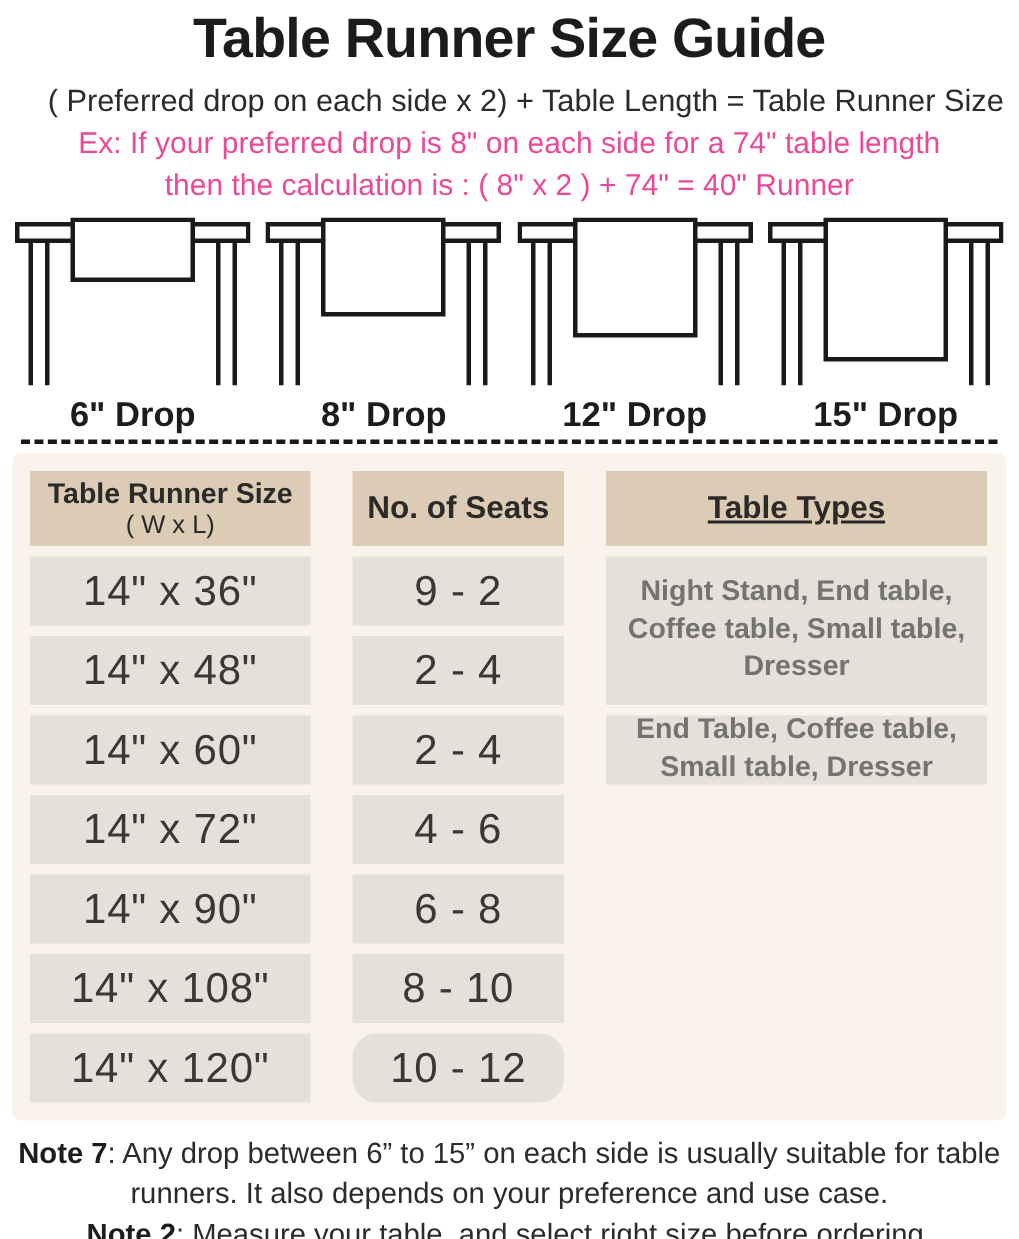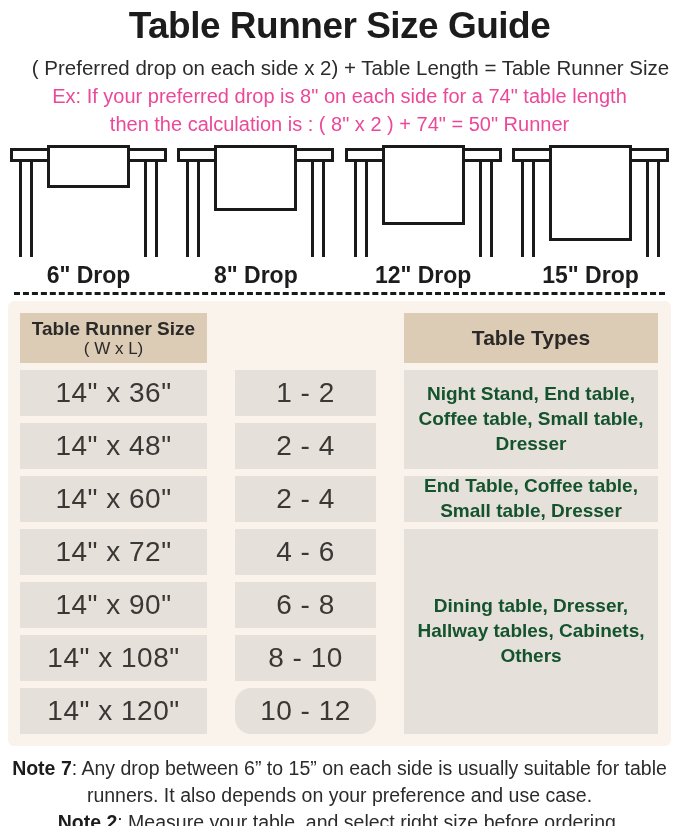--- a/index.html
+++ b/index.html
@@ -52,39 +52,39 @@
     align-items: center; justify-content: center;
     text-align: center;
   }
   .hdr { background: var(--header-bg, #dccbb5); }
   .hdr-line1 { font-size: 19px; font-weight: 700; line-height: 1.15; color: #2b2a28; }
   .hdr-line2 { font-size: 17px; font-weight: 400; line-height: 1.1; color: #2b2a28; }
   .hdr-single { font-size: 21px; font-weight: 700; color: #2b2a28; }
   .size-text, .seats-text { font-size: 28px; font-weight: 400; color: #3a3835; letter-spacing: 0.5px; }
   .types-text {
     font-size: 19px; font-weight: 700; line-height: 1.3;
-    color: #14532d; padding: 0 12px;
+    color: #737373; padding: 0 12px;
   }
 
   .notes { margin-top: 9px; padding: 0 6px; }
   .note {
     text-align: center; font-size: 19.5px; line-height: 1.38; color: #2b2b2b;
   }
   .note b { color: #1c1c1c; }
 </style>
 </head>
 <body>
 
 <div class="page">
 
   <h1 class="title">Table Runner Size Guide</h1>
 
   <p class="formula">( Preferred drop on each side x 2) + Table Length = Table Runner Size</p>
   <p class="example">Ex: If your preferred drop is 8" on each side for a 74" table length</p>
-  <p class="example">then the calculation is : ( 8" x 2 ) + 74" = 50" Runner</p>
+  <p class="example">then the calculation is : ( 8" x 2 ) + 74" = 40" Runner</p>
 
   <div class="diagrams" id="diagrams">
       <div class="diagram"><svg width="157" height="112" viewBox="0 0 157 112">
           <rect x="1.5" y="4.5" width="154" height="11" fill="#fff" stroke="#1a1a1a" stroke-width="3"></rect>
           <line x1="10.5" y1="15" x2="10.5" y2="112" stroke="#1a1a1a" stroke-width="3"></line>
           <line x1="21.5" y1="15" x2="21.5" y2="112" stroke="#1a1a1a" stroke-width="3"></line>
           <line x1="135.5" y1="15" x2="135.5" y2="112" stroke="#1a1a1a" stroke-width="3"></line>
           <line x1="146.5" y1="15" x2="146.5" y2="112" stroke="#1a1a1a" stroke-width="3"></line>
           <rect x="38.5" y="1.5" width="80" height="40" fill="#fff" stroke="#1a1a1a" stroke-width="3"></rect>
         </svg><div class="drop-label">6" Drop</div></div>
@@ -115,28 +115,31 @@
     </div>
 
   <div class="dashed-divider"></div>
 
   <div class="table-wrap">
     <div class="grid" id="size-grid">
         <div class="cell hdr" style="grid-area: 1 / 1;">
           <div class="hdr-line1">Table Runner Size</div>
           <div class="hdr-line2">( W x L)</div>
         </div>
-        <div class="cell hdr" style="grid-area: 1 / 3;">
+        <div class="cell hdr" style="grid-area: 1 / 2;">
+          <div class="hdr-single">No. of Seats</div>
+        </div>
+        <div class="cell hdr" style="grid-area: 1 / 3; text-decoration: underline;">
           <div class="hdr-single">Table Types</div>
         </div>
         <div class="cell " style="grid-area: 2 / 1;">
           <div class="size-text">14" x 36"</div>
         </div>
         <div class="cell " style="grid-area: 2 / 2;">
-          <div class="seats-text">1 - 2</div>
+          <div class="seats-text">9 - 2</div>
         </div>
         <div class="cell " style="grid-area: 3 / 1;">
           <div class="size-text">14" x 48"</div>
         </div>
         <div class="cell " style="grid-area: 3 / 2;">
           <div class="seats-text">2 - 4</div>
         </div>
         <div class="cell " style="grid-area: 4 / 1;">
           <div class="size-text">14" x 60"</div>
         </div>
@@ -166,23 +169,20 @@
         </div>
         <div class="cell " style="grid-area: 8 / 2; border-radius: 16px;">
           <div class="seats-text">10 - 12</div>
         </div>
         <div class="cell " style="grid-area: 2 / 3 / span 2;">
           <div class="types-text">Night Stand, End table, Coffee table, Small table, Dresser</div>
         </div>
         <div class="cell " style="grid-area: 4 / 3;">
           <div class="types-text">End Table, Coffee table, Small table, Dresser</div>
         </div>
-        <div class="cell " style="grid-area: 5 / 3 / span 4;">
-          <div class="types-text">Dining table, Dresser, Hallway tables, Cabinets, Others</div>
-        </div>
       </div>
   </div>
 
   <div class="notes">
     <p class="note"><b>Note 7</b><span>: Any drop between 6” to 15” on each side is usually suitable for table runners. It also depends on your preference and use case.</span></p>
     <p class="note"><b>Note 2</b><span>: Measure your table, and select right size before ordering.</span></p>
   </div>
 
 </div>
 

